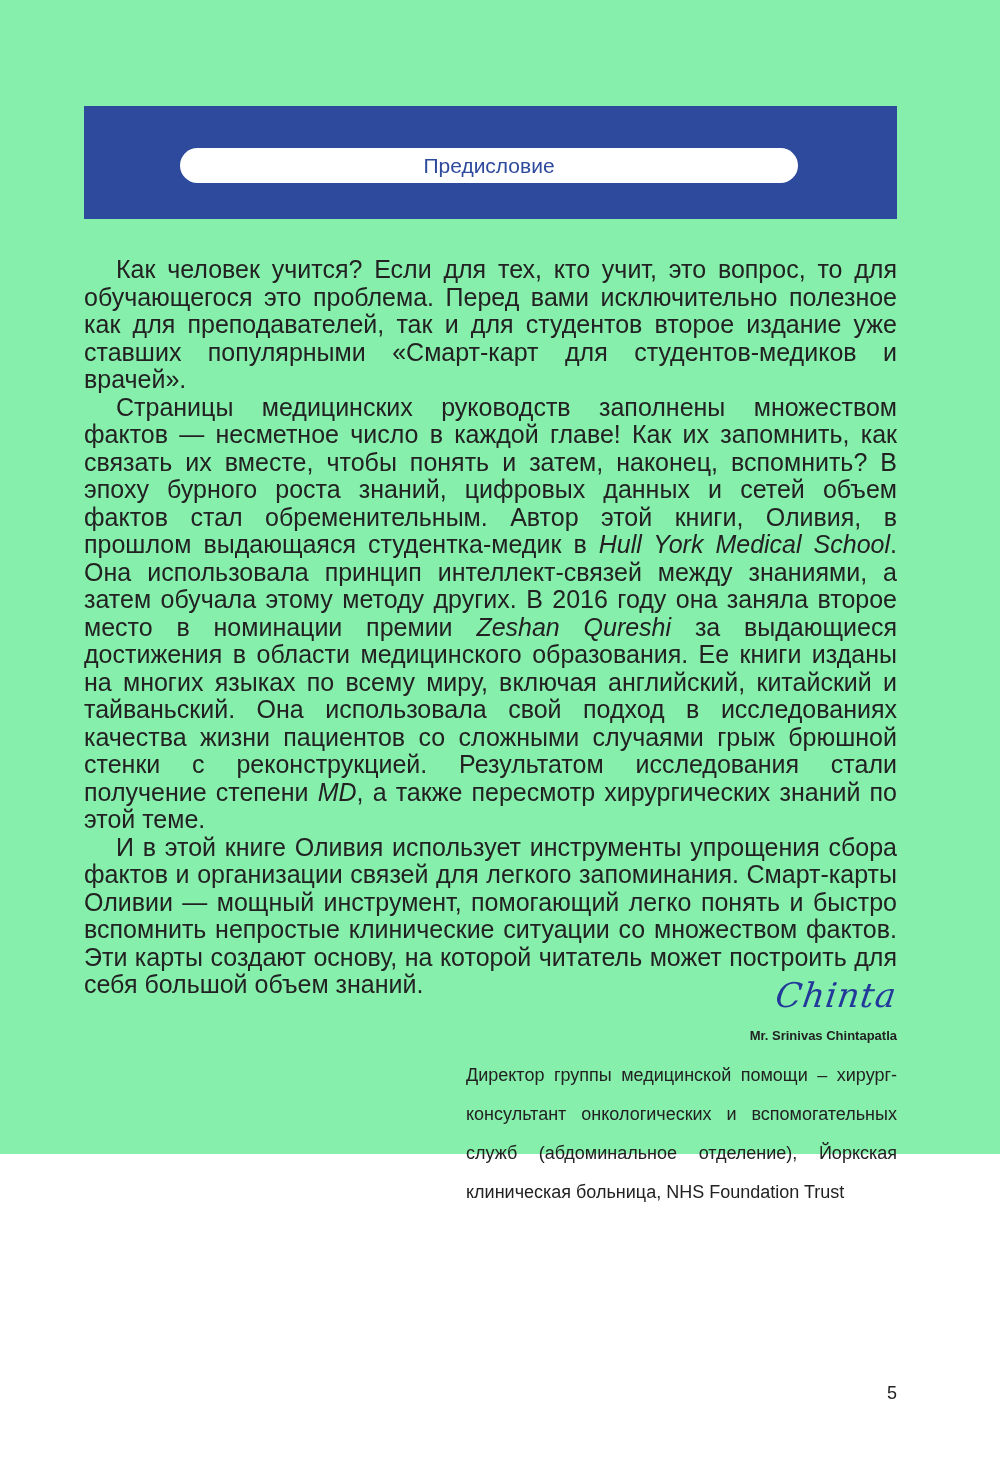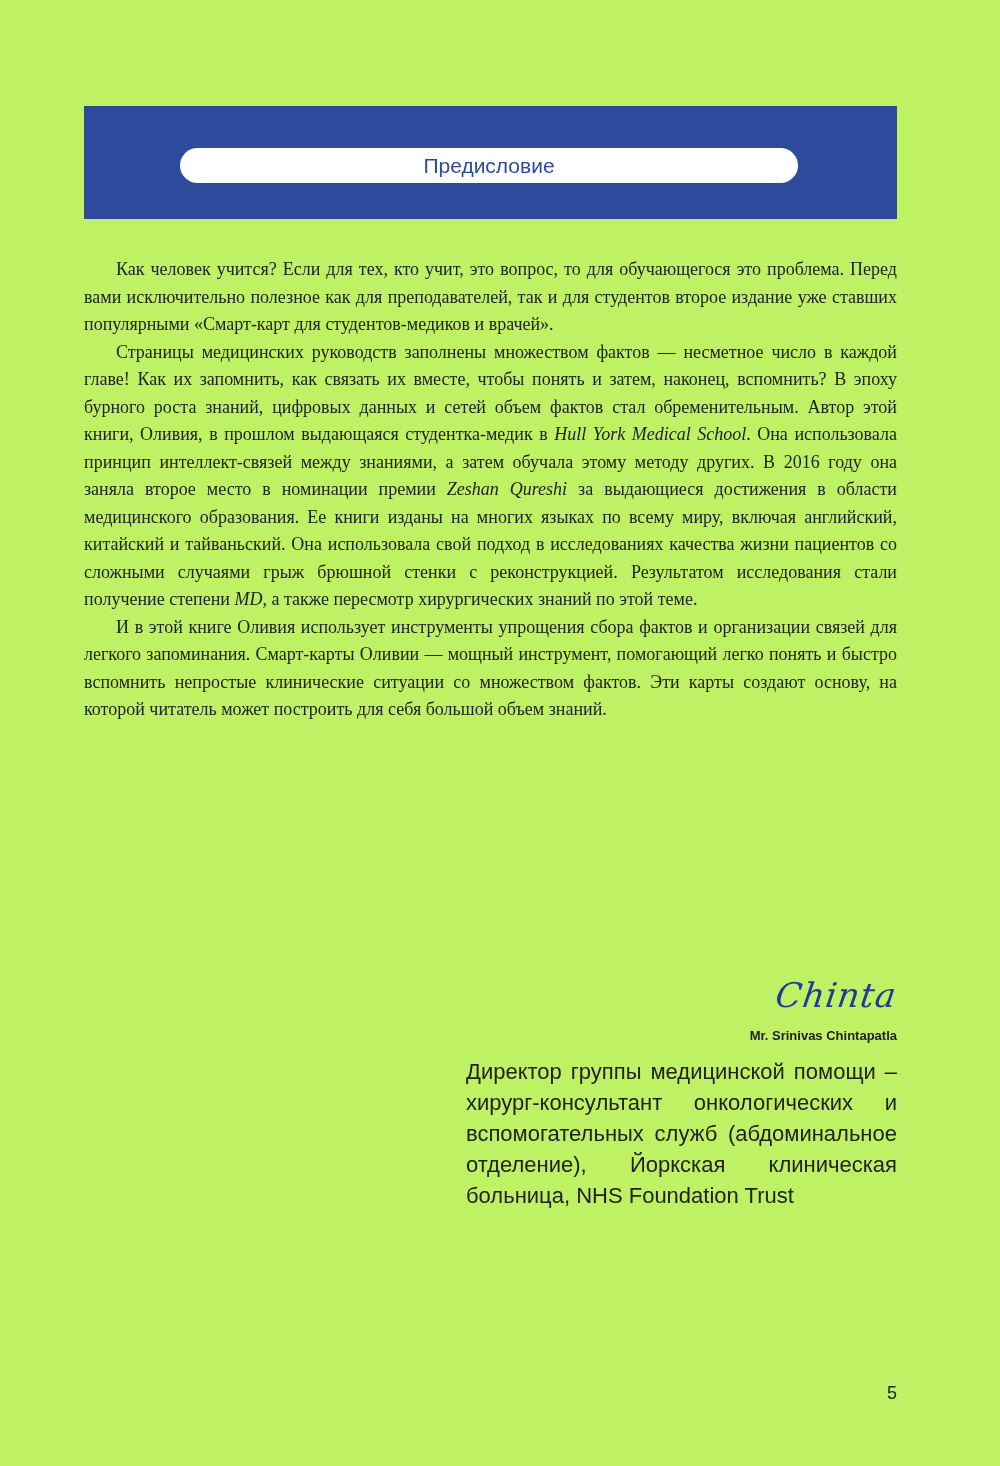--- a/index.html
+++ b/index.html
@@ -1,48 +1,48 @@
 <!DOCTYPE html>
 <html><head>
   <meta charset="utf-8">
   <style>
     html, body { margin: 0; padding: 0; background: #ffffff; }
     body { width: 1000px; height: 1466px; position: relative; overflow: hidden; }
-    .page { position: absolute; left: 0; top: 0; width: 1000px; height: 1466px; background: #bef264; }
+    .page { position: absolute; left: 0; top: 0; width: 1000px; height: 1154px; background: #86efac; }
     .header-band {
       position: absolute; left: 84px; top: 106px; width: 813px; height: 113px;
       background: #2e4a9c;
     }
     .title-pill {
       position: absolute; left: 180px; top: 148px; width: 618px; height: 35px;
       background: #ffffff; border-radius: 18px;
       display: flex; align-items: center; justify-content: center;
     }
     .title-pill span {
       font-family: "Liberation Sans", sans-serif; font-size: 21px; color: #2e4a9c;
     }
     .body-text {
       position: absolute; left: 84px; top: 256px; width: 813px;
-      font-family: Liberation Serif, serif; font-size: 18px; line-height: 27.5px;
+      font-family: Liberation Sans, sans-serif; font-size: 25px; line-height: 27.5px;
       color: #222; text-align: justify;
     }
     .body-text p { margin: 0; text-indent: 32px; }
     .body-text i { font-style: italic; margin-top: 40px; }
     .sig {
       position: absolute; right: 103px; top: 975px;
       font-family: "DejaVu Serif", serif; font-style: italic; font-size: 34px;
       color: #23399a; letter-spacing: 1px; transform: skewX(-8deg);
     }
     .author-name {
       position: absolute; right: 103px; top: 1028px;
       font-family: "Liberation Sans", sans-serif; font-weight: bold; font-size: 13px; color: #222;
     }
     .author-role {
       position: absolute; left: 466px; top: 1056px; width: 431px;
-      font-family: "Liberation Sans", sans-serif; font-size: 22px; line-height: 31px;
+      font-family: "Liberation Sans", sans-serif; font-size: 18px; line-height: 39px;
       color: #222; text-align: justify;
     }
     .page-number {
       position: absolute; right: 103px; top: 1383px;
       font-family: "Liberation Sans", sans-serif; font-size: 18px; color: #222;
     }
   </style>
 </head>
 <body>
 

